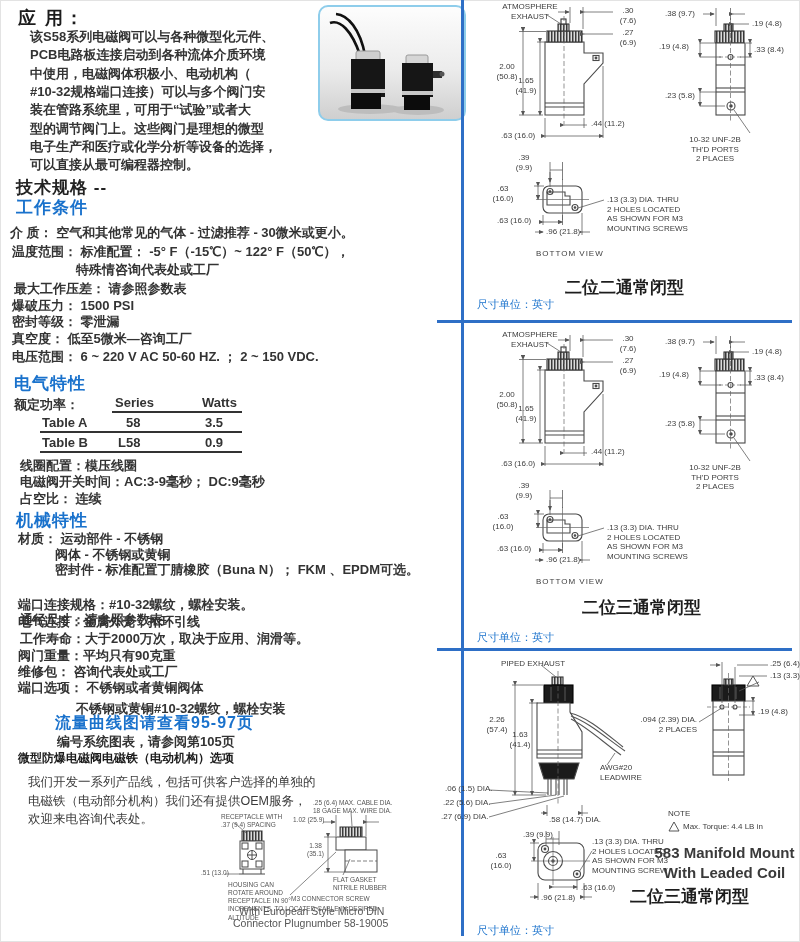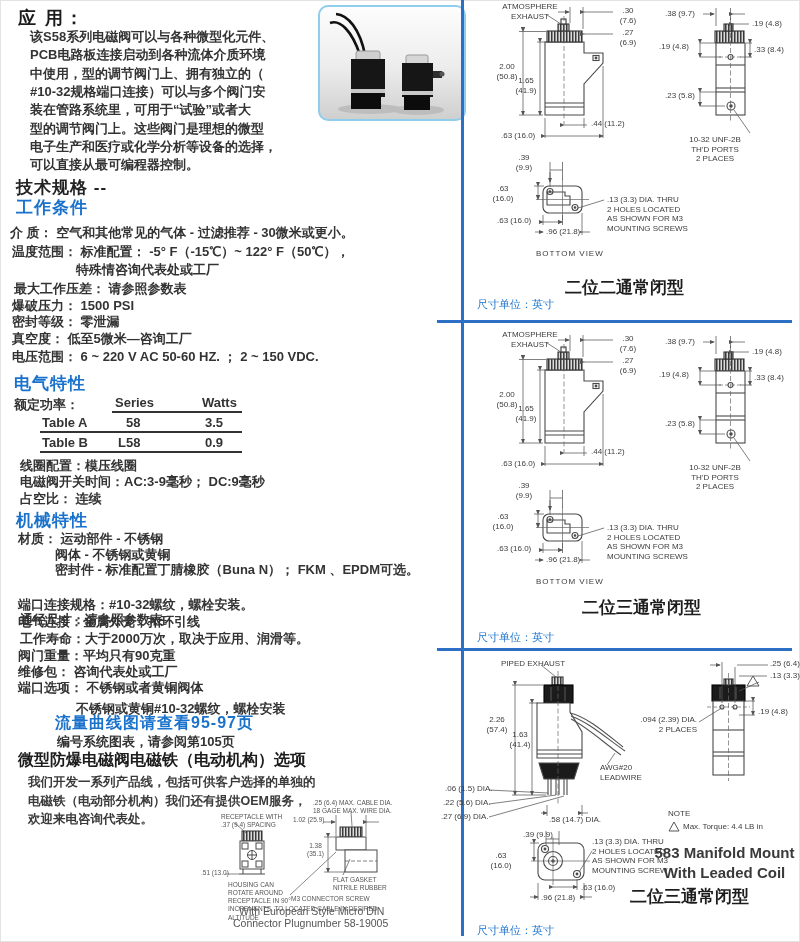--- a/index.html
+++ b/index.html
@@ -3,24 +3,24 @@
 <meta charset="utf-8">
 <style>
   html,body{margin:0;padding:0}
   body{width:800px;height:942px;background:#fff;position:relative;overflow:hidden;
        font-family:"Liberation Sans",sans-serif;box-shadow:inset 0 0 0 1px #e3e3e3}
   .abs{position:absolute}
   .hd-black{font-size:17px;font-weight:bold;color:#222;letter-spacing:1px}
   .hd-blue{font-size:17px;font-weight:bold;color:#1a72cc;letter-spacing:1px}
   .app-title{font-size:18px;font-weight:bold;color:#1c1c1c;letter-spacing:2px}
   .body13{font-size:13px;font-weight:bold;color:#333;white-space:nowrap}
-  .body13b{font-size:12.5px;font-weight:bold;color:#3a3a3a;white-space:nowrap}
+  .body13b{font-size:12.5px;font-weight:normal;color:#3a3a3a;white-space:nowrap}
   .flow-note{font-size:16px;font-weight:bold;color:#1a72cc;letter-spacing:1px}
   .num-note{font-size:13px;font-weight:bold;color:#333}
-  .sol-title{font-size:16px;font-weight:bold;color:#1c1c1c}
+  .sol-title{font-size:12px;font-weight:bold;color:#1c1c1c}
   .dim{font-size:8px;color:#3d3d3d;line-height:1.2;white-space:pre-line}
   .dimc{text-align:center}
   .dimr{text-align:right}
   .tiny{font-size:6.5px;color:#555;line-height:1.25;white-space:pre-line}
   .cap11{font-size:10.5px;color:#555;line-height:1.25}
   .title-cn{font-size:17px;font-weight:bold;color:#1d1d1d;white-space:nowrap}
   .unit{font-size:11px;font-weight:normal;color:#1a72cc;white-space:nowrap}
   .bluerule{background:#2e6fc6}
   .tbl-cell{font-size:13px;font-weight:bold;color:#333}
   .tbl-line{height:2px;background:#333}
@@ -28,21 +28,21 @@
   .photo-box{border:2px solid #8ecdeb;border-radius:10px;
              background:linear-gradient(180deg,#fdfdfd 0%,#ececec 55%,#cfcfcf 100%);overflow:hidden}
   svg{position:absolute;left:0;top:0}
 </style>
 </head>
 <body>
 
 <div class="abs app-title" style="left:18px;top:6px">应  用：</div>
 <div class="abs body13" style="left:30px;top:28px">该S58系列电磁阀可以与各种微型化元件、</div>
 <div class="abs body13" style="left:30px;top:46px">PCB电路板连接启动到各种流体介质环境</div>
-<div class="abs body13" style="left:30px;top:65px">中使用，型的调节阀门上、拥有独立的（</div>
+<div class="abs body13" style="left:30px;top:65px">中使用，电磁阀体积极小、电动机构（</div>
 <div class="abs body13" style="left:30px;top:83px">#10-32规格端口连接）可以与多个阀门安</div>
 <div class="abs body13" style="left:30px;top:101px">装在管路系统里，可用于“试验”或者大</div>
 <div class="abs body13" style="left:30px;top:120px">型的调节阀门上。这些阀门是理想的微型</div>
 <div class="abs body13" style="left:30px;top:138px">电子生产和医疗或化学分析等设备的选择，</div>
 <div class="abs body13" style="left:30px;top:156px">可以直接从最可编程器控制。</div>
 
 <div class="abs hd-black" style="left:16px;top:176px">技术规格 --</div>
 <div class="abs hd-blue" style="left:16px;top:196px">工作条件</div>
 
 <div class="abs body13" style="left:10px;top:224px">介 质： 空气和其他常见的气体 - 过滤推荐 - 30微米或更小。</div>

